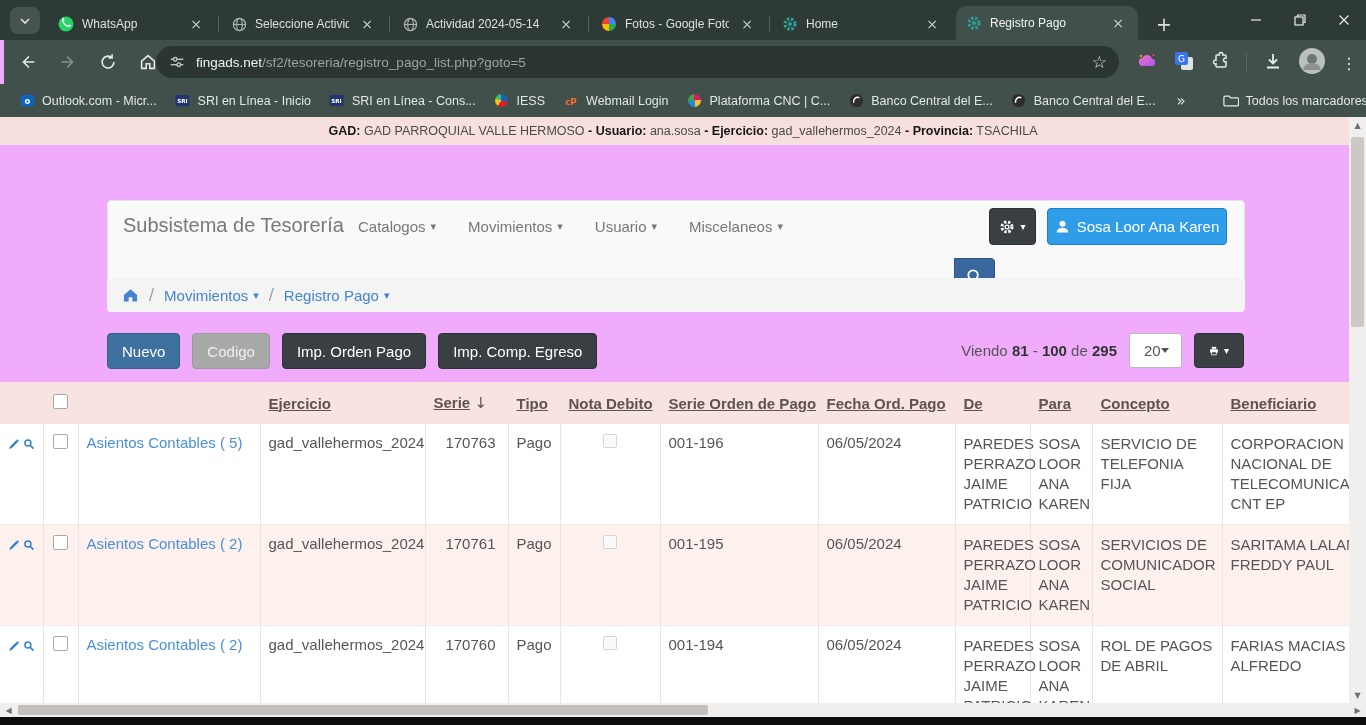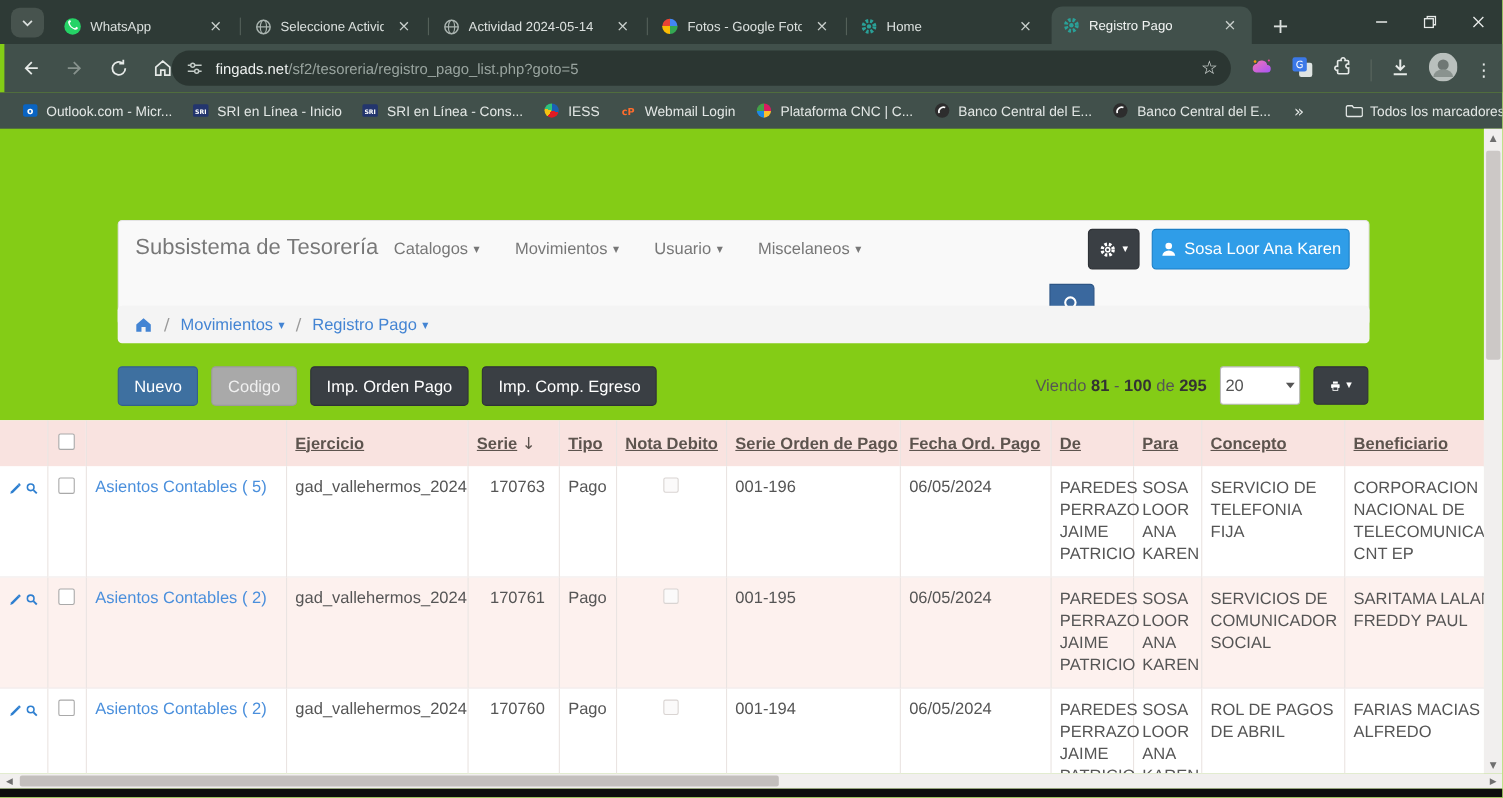--- a/index.html
+++ b/index.html
@@ -1,19 +1,19 @@
 <!DOCTYPE html>
 <html><head>
 <meta charset="utf-8">
 <style>
   * { margin:0; padding:0; box-sizing:border-box; }
   html,body { width:1366px; height:725px; overflow:hidden; }
   body { font-family:"Liberation Sans",sans-serif; }
   .uicon { font-family:"DejaVu Sans",sans-serif; }
-  .screen { position:relative; width:1366px; height:725px; background:#84cc16; overflow:hidden;text-decoration:underline; }
+  .screen { position:relative; width:1366px; height:725px; background:#f0abfc; overflow:hidden;text-decoration:underline; }
 
   
   .tabstrip { position:absolute; left:0; top:0; width:1366px; height:40px; background:#2e3a36; }
   .tab-search-btn { position:absolute; left:10px; top:7px; width:30px; height:27px; background:#47534e; border-radius:8px; display:flex; align-items:center; justify-content:center; cursor:pointer; }
   .tab { position:absolute; top:8px; height:32px; display:flex; align-items:center; gap:8px; padding:0 10px; overflow:hidden; }
   .tab.active { top:6px; height:34px; background:#41504b; border-radius:10px 10px 0 0; }
   .tab-title { flex:1; font-size:12px; color:#dbe0de; white-space:nowrap; overflow:hidden; }
   .tab.active .tab-title { color:#f2f4f3; }
   .tab-close { font-size:14px; color:#c9cfcc; line-height:1; padding:1px 4px; border-radius:50%; cursor:pointer; }
   .tab-sep { position:absolute; top:16px; width:1px; height:16px; background:#546059; }
@@ -64,21 +64,21 @@
   
   .actions { position:absolute; left:0; top:333px; width:1366px; height:36px; }
   .actions .left { position:absolute; left:107px; display:flex; gap:12px; }
   .abtn { height:36px; padding:0 14px; }
   .abtn.primary { background:#3e70a0; border-color:#33608c; color:#fff; }
   .abtn.disabled { background:#a9a9a9; border-color:#9b9b9b; color:#f0f0f0; }
   .abtn.dark { background:#3a3f44; border-color:#2e3237; color:#fff; }
   .paging { position:absolute; right:122px; top:0; display:flex; align-items:center; gap:12px; }
   .paging .ptext { font-size:15px; color:#555; }
   .paging .ptext b { color:#333; }
-  .pselect { width:73px; height:35px; background:#fff; border:1px solid #b9b9b9; border-radius:3px; display:flex; align-items:center; padding:0 4px; font-size:15px; color:#555; cursor:pointer; }
+  .pselect { width:53px; height:35px; background:#fff; border:1px solid #b9b9b9; border-radius:3px; display:flex; align-items:center; padding:0 14px; font-size:15px; color:#555; cursor:pointer; }
   .pselect .chev { margin-left:auto; width:0; height:0; border-left:4px solid transparent; border-right:4px solid transparent; border-top:5px solid #555; }
   .print-btn { width:50px; height:35px; gap:5px; }
 
   
   .table-wrap { position:absolute; left:0; top:382px; width:1349px; height:321px; overflow:hidden; background:#fff; }
   table.grid { border-collapse:collapse; table-layout:fixed; width:1432px; font-size:15px; color:#555; }
   table.grid td, table.grid th { border-right:1px solid #eae4e2; vertical-align:top; padding:10px 8px; text-align:left; font-weight:normal; }
   tr.hdr { background:#f9e3e0; height:42px; }
   tr.hdr th { vertical-align:middle; padding:6px 8px; }
   .hlink { font-weight:bold; text-decoration:underline; color:#5d544e; font-size:15px; cursor:pointer; white-space:nowrap; }
@@ -355,20 +355,33 @@
     <div class="bm">
       <span class="favicon">
           <svg width="16" height="14" viewBox="0 0 18 14">
             <path d="M1 3 a1.5 1.5 0 0 1 1.5-1.5 H7 l1.5 2 H16 a1.5 1.5 0 0 1 1.5 1.5 V11 a1.5 1.5 0 0 1-1.5 1.5 H2.5 A1.5 1.5 0 0 1 1 11 Z" fill="none" stroke="#e3e7e5" stroke-width="1.4"></path>
           </svg>
         </span>
       <span class="lbl">Todos los marcadores</span>
     </div>
   </div>
 
+  <div class="gadstrip">
+    <b>GAD:</b>
+    <span>GAD PARROQUIAL VALLE HERMOSO</span>
+    <b>-</b>
+    <b>Usuario:</b>
+    <span>ana.sosa</span>
+    <b>-</b>
+    <b>Ejercicio:</b>
+    <span>gad_vallehermos_2024</span>
+    <b>-</b>
+    <b>Provincia:</b>
+    <span>TSACHILA</span>
+  </div>
 
   <div class="navbar">
     <div class="brand">Subsistema de Tesorería</div>
     <div class="menus">
       <div class="menu-item">
           <span>Catalogos</span>
           <span class="uicon" style="font-size:11px;">▾</span>
         </div>
       <div class="menu-item">
           <span>Movimientos</span>

